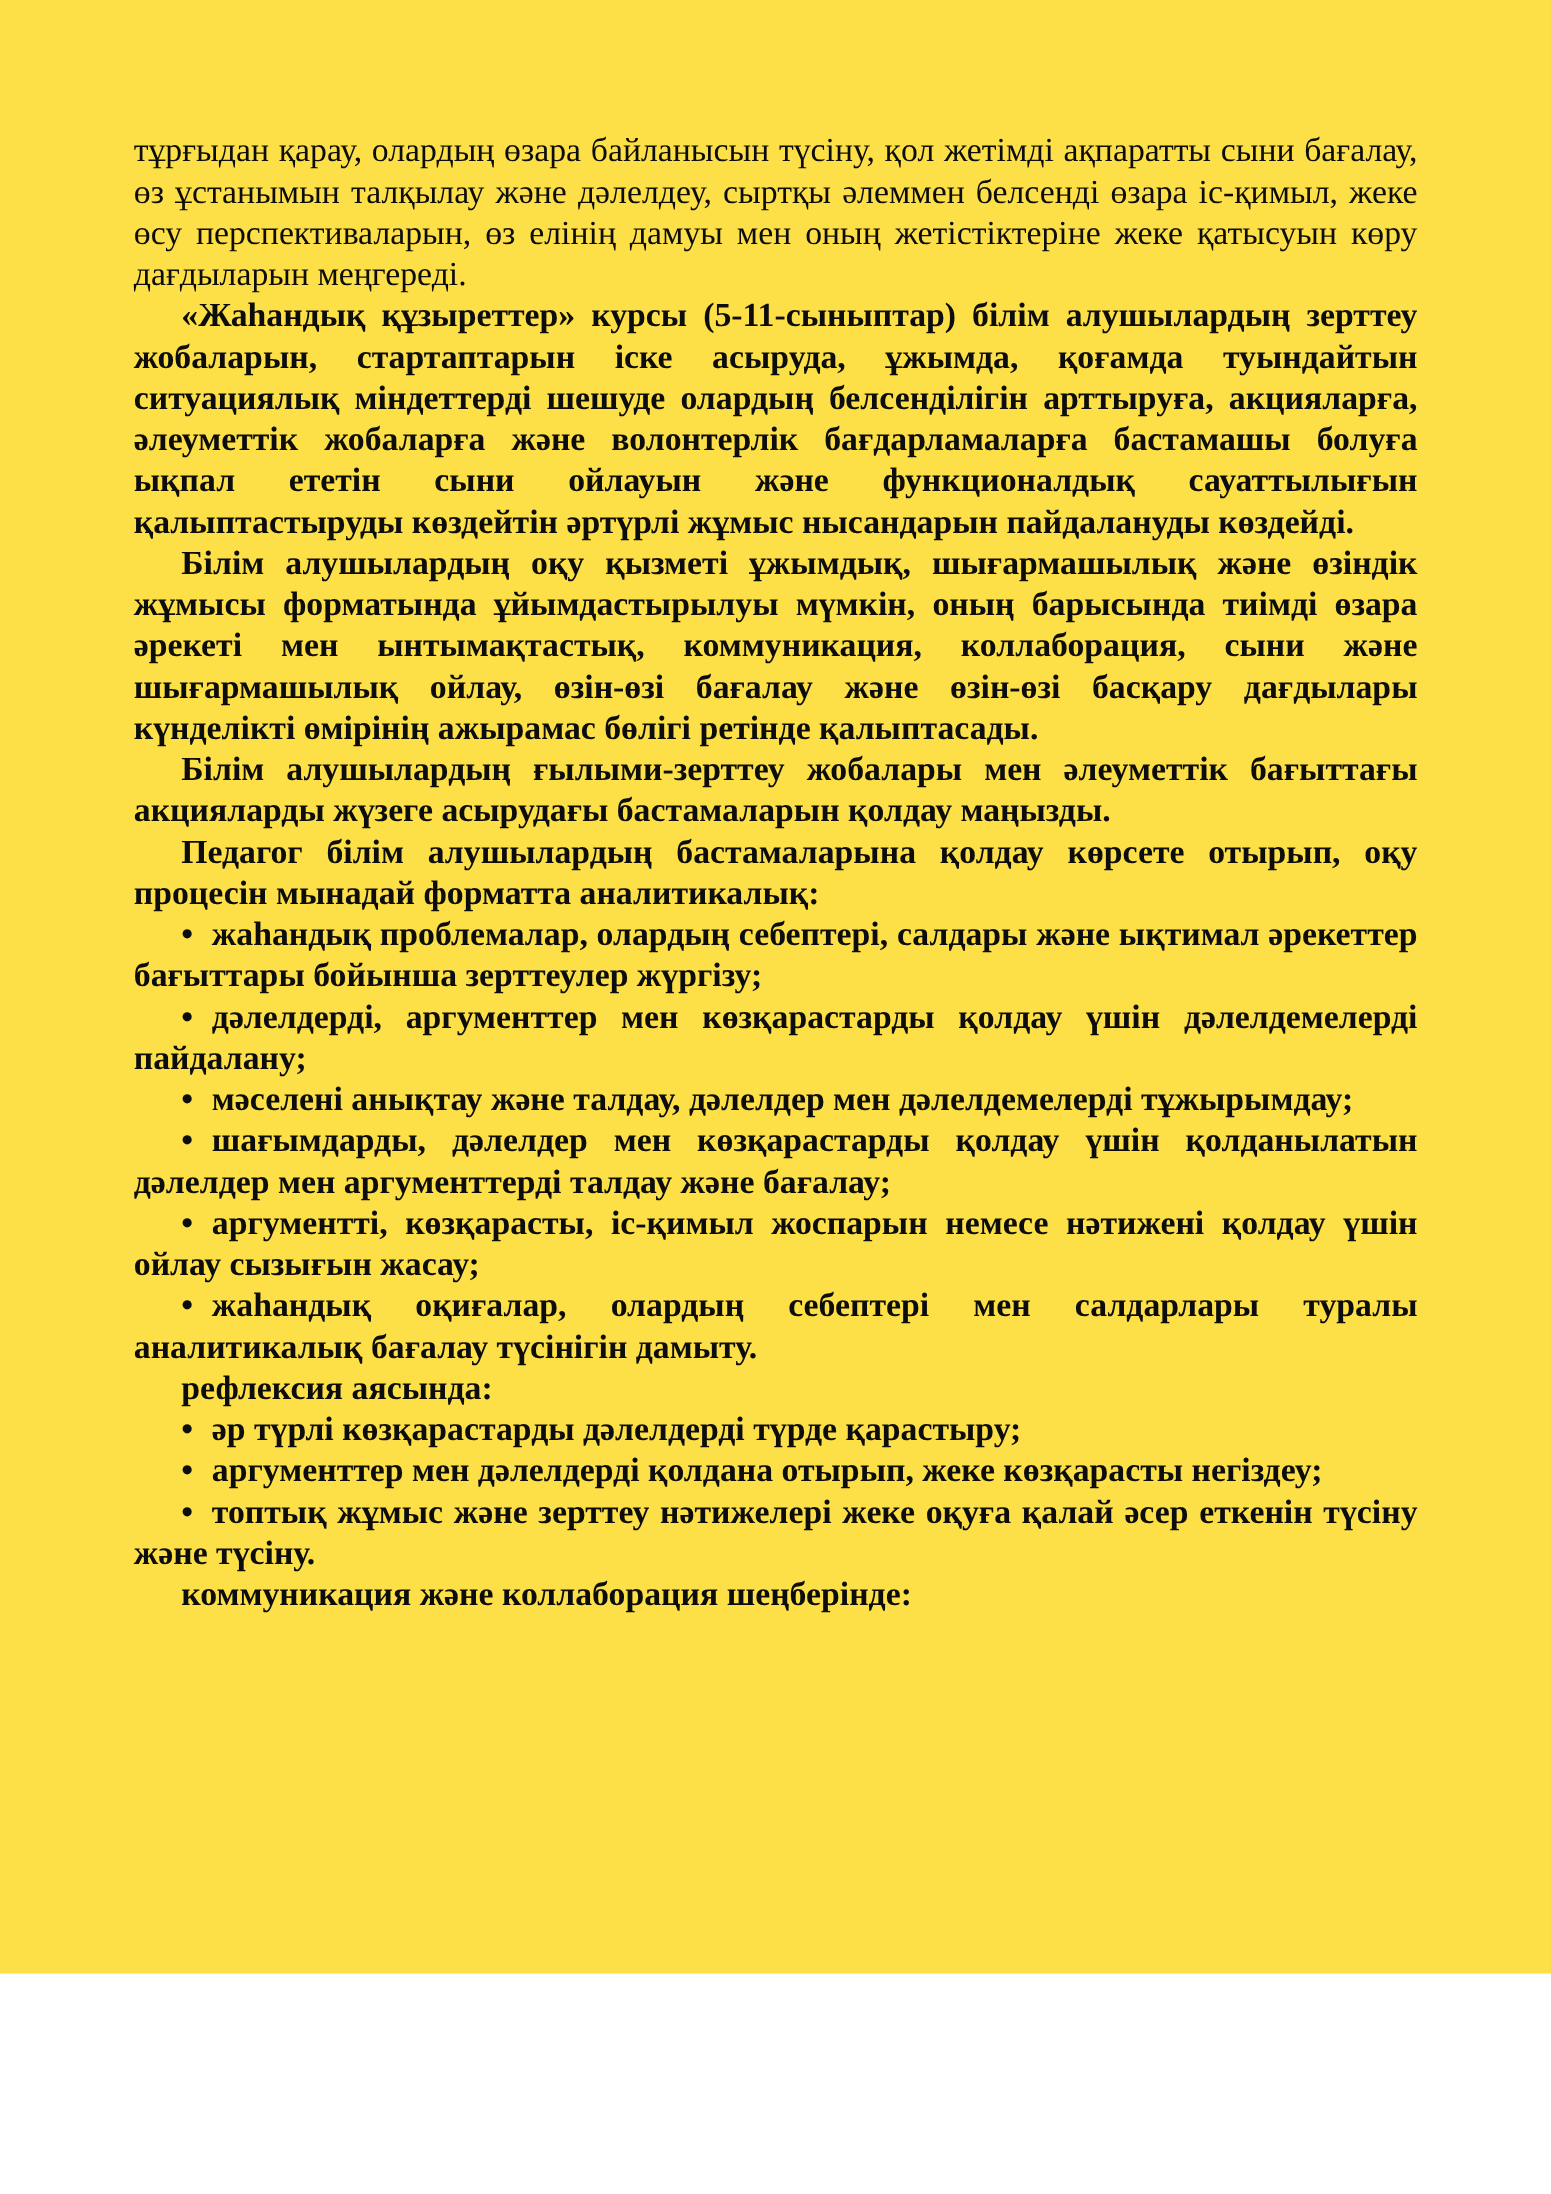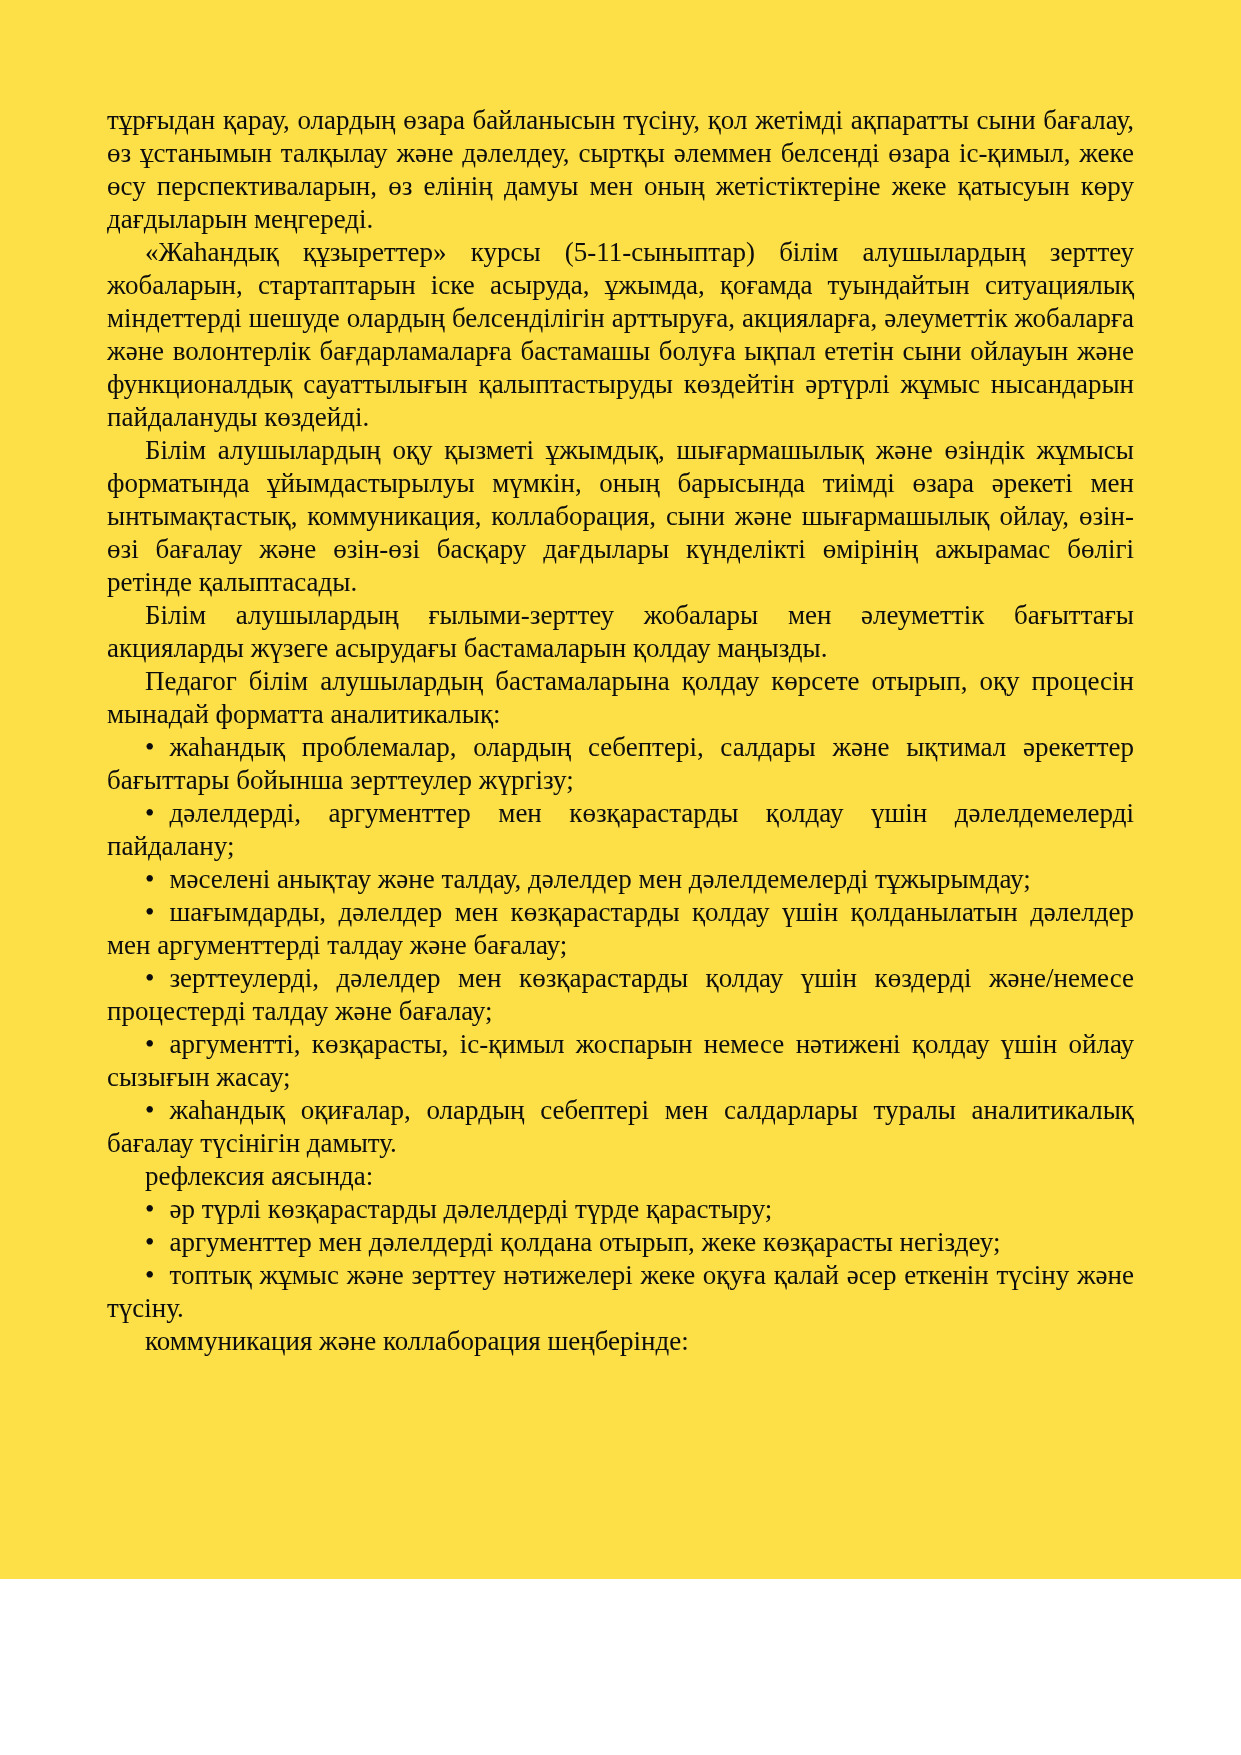--- a/index.html
+++ b/index.html
@@ -25,20 +25,21 @@
     left: 107px;
     width: 1027px;
   }
   .content p {
     margin: 0;
     padding: 0;
     text-align: justify;
   }
   .indent, .bullet {
     text-indent: 38px;
+    font-weight: bold;
   }
   .blt {
     margin-right: 15px;
   }
   .pagenum {
     position: absolute;
     top: 1626px;
     left: 0;
     width: 100%;
     text-align: center;
@@ -56,21 +57,20 @@
     <p class="plain">тұрғыдан қарау, олардың өзара байланысын түсіну, қол жетімді ақпаратты сыни бағалау, өз ұстанымын талқылау және дәлелдеу, сыртқы әлеммен белсенді өзара іс-қимыл, жеке өсу перспективаларын, өз елінің дамуы мен оның жетістіктеріне жеке қатысуын көру дағдыларын меңгереді.</p>
     <p class="indent">«Жаһандық құзыреттер» курсы (5-11-сыныптар) білім алушылардың зерттеу жобаларын, стартаптарын іске асыруда, ұжымда, қоғамда туындайтын ситуациялық міндеттерді шешуде олардың белсенділігін арттыруға, акцияларға, әлеуметтік жобаларға және волонтерлік бағдарламаларға бастамашы болуға ықпал ететін сыни ойлауын және функционалдық сауаттылығын қалыптастыруды көздейтін әртүрлі жұмыс нысандарын пайдалануды көздейді.</p>
     <p class="indent">Білім алушылардың оқу қызметі ұжымдық, шығармашылық және өзіндік жұмысы форматында ұйымдастырылуы мүмкін, оның барысында тиімді өзара әрекеті мен ынтымақтастық, коммуникация, коллаборация, сыни және шығармашылық ойлау, өзін-өзі бағалау және өзін-өзі басқару дағдылары күнделікті өмірінің ажырамас бөлігі ретінде қалыптасады.</p>
     <p class="indent">Білім алушылардың ғылыми-зерттеу жобалары мен әлеуметтік бағыттағы акцияларды жүзеге асырудағы бастамаларын қолдау маңызды.</p>
     <p class="indent">Педагог білім алушылардың бастамаларына қолдау көрсете отырып, оқу процесін мынадай форматта аналитикалық:</p>
 
     <p class="bullet"><span class="blt">•</span><span>жаһандық проблемалар, олардың себептері, салдары және ықтимал әрекеттер бағыттары бойынша зерттеулер жүргізу;</span></p>
     <p class="bullet"><span class="blt">•</span><span>дәлелдерді, аргументтер мен көзқарастарды қолдау үшін дәлелдемелерді пайдалану;</span></p>
     <p class="bullet"><span class="blt">•</span><span>мәселені анықтау және талдау, дәлелдер мен дәлелдемелерді тұжырымдау;</span></p>
     <p class="bullet"><span class="blt">•</span><span>шағымдарды, дәлелдер мен көзқарастарды қолдау үшін қолданылатын дәлелдер мен аргументтерді талдау және бағалау;</span></p>
-    <p class="bullet"><span class="blt">•</span><span>зерттеулерді, дәлелдер мен көзқарастарды қолдау үшін көздерді және/немесе процестерді талдау және бағалау;</span></p>
     <p class="bullet"><span class="blt">•</span><span>аргументті, көзқарасты, іс-қимыл жоспарын немесе нәтижені қолдау үшін ойлау сызығын жасау;</span></p>
     <p class="bullet"><span class="blt">•</span><span>жаһандық оқиғалар, олардың себептері мен салдарлары туралы аналитикалық бағалау түсінігін дамыту.</span></p>
 
     <p class="indent">рефлексия аясында:</p>
 
     <p class="bullet"><span class="blt">•</span><span>әр түрлі көзқарастарды дәлелдерді түрде қарастыру;</span></p>
     <p class="bullet"><span class="blt">•</span><span>аргументтер мен дәлелдерді қолдана отырып, жеке көзқарасты негіздеу;</span></p>
     <p class="bullet"><span class="blt">•</span><span>топтық жұмыс және зерттеу нәтижелері жеке оқуға қалай әсер еткенін түсіну және түсіну.</span></p>
 
     <p class="indent">коммуникация және коллаборация шеңберінде:</p>

